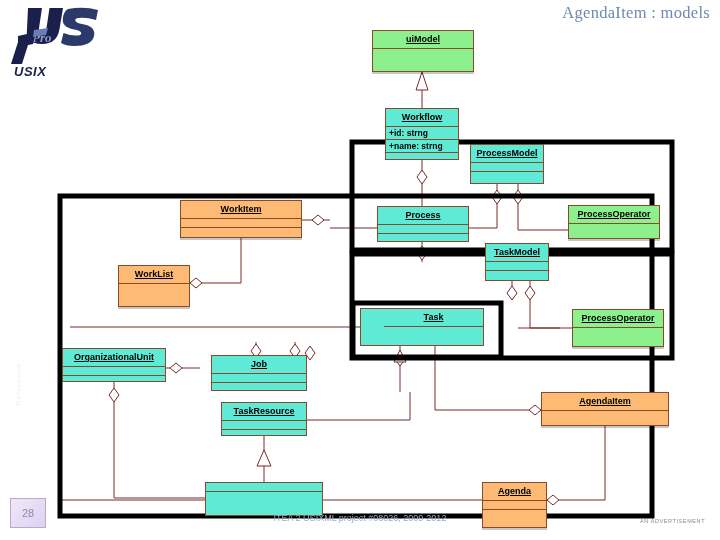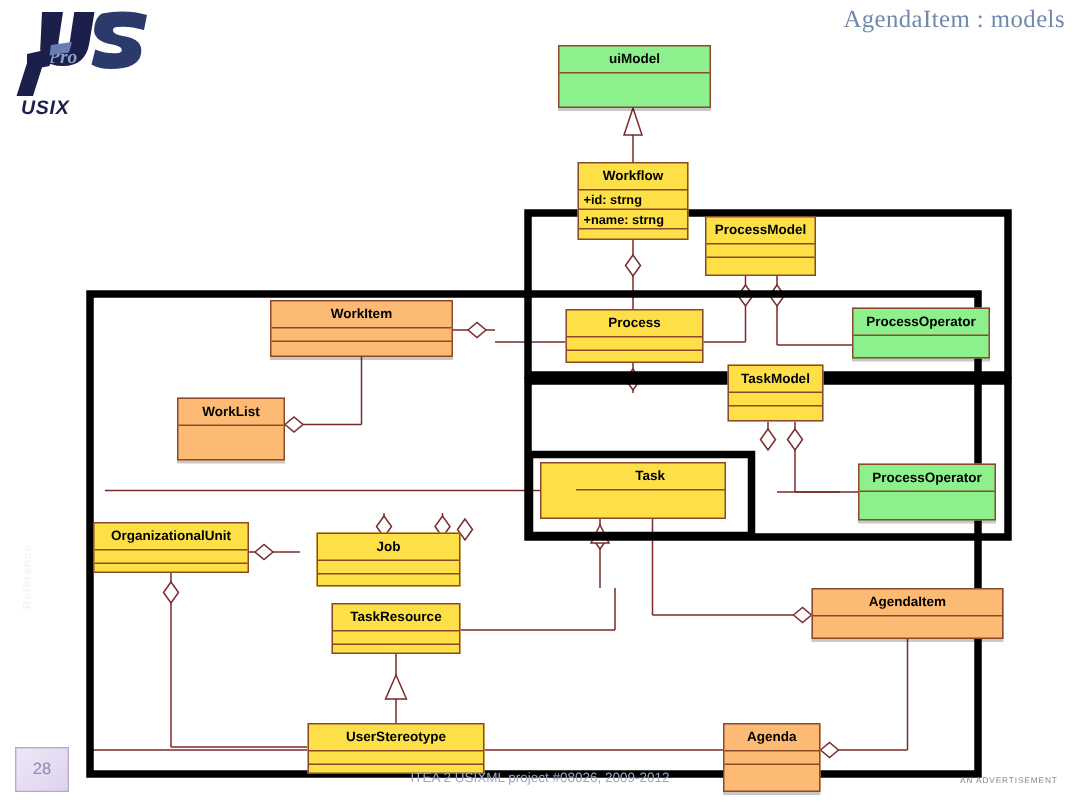--- a/index.html
+++ b/index.html
@@ -49,35 +49,36 @@
     font-weight:bold;
     color:#000000;
   }
   .uml .hdr{
     text-align:center;
     padding:3px 2px 3px 2px;
     border-bottom:1px solid #8a4a2a;
     line-height:11px;
     white-space:nowrap;
     overflow:hidden;
+    text-decoration:underline;
   }
   .uml .cmp{
     border-bottom:1px solid #8a4a2a;
     height:8px;
   }
   .uml .cmp:last-child{border-bottom:none;}
   .uml .attr{
     font-weight:bold;
     font-size:8.5px;
     padding:1px 3px;
     border-bottom:1px solid #8a4a2a;
     line-height:10px;
     white-space:nowrap;
   }
-  .uml.yellow{background:#fde047;}
+  .uml.yellow{background:#5eead4;}
   .uml.green{background:#8cf08c;}
   .uml.pink{background:#fdba74;}
 
   
   .uml.shadow{box-shadow:0 2px 0 0 rgba(0,0,0,0.22);}
 
   
   #pagenum{
     position:absolute;left:10px;top:498px;
     width:34px;height:28px;
@@ -292,21 +293,20 @@
         <div class="hdr">TaskResource</div>
         <div class="cmp"></div>
         <div class="cmp"></div>
       </div>
       <div class="uml pink shadow" style="left: 482px; top: 482px; width: 65px; height: 46px;">
         <div class="hdr">Agenda</div>
         <div class="cmp"></div>
         <div class="cmp"></div>
       </div>
       <div class="uml yellow" style="left: 205px; top: 482px; width: 118px; height: 34px;">
-        <div class="hdr">UserStereotype</div>
         <div class="cmp"></div>
         <div class="cmp"></div>
       </div>
     </div>
 
   <div id="pagenum">28</div>
 
   <div id="footer">ITEA 2 USIXML project #08026, 2009-2012</div>
 
   <div id="brmark">AN ADVERTISEMENT</div>

